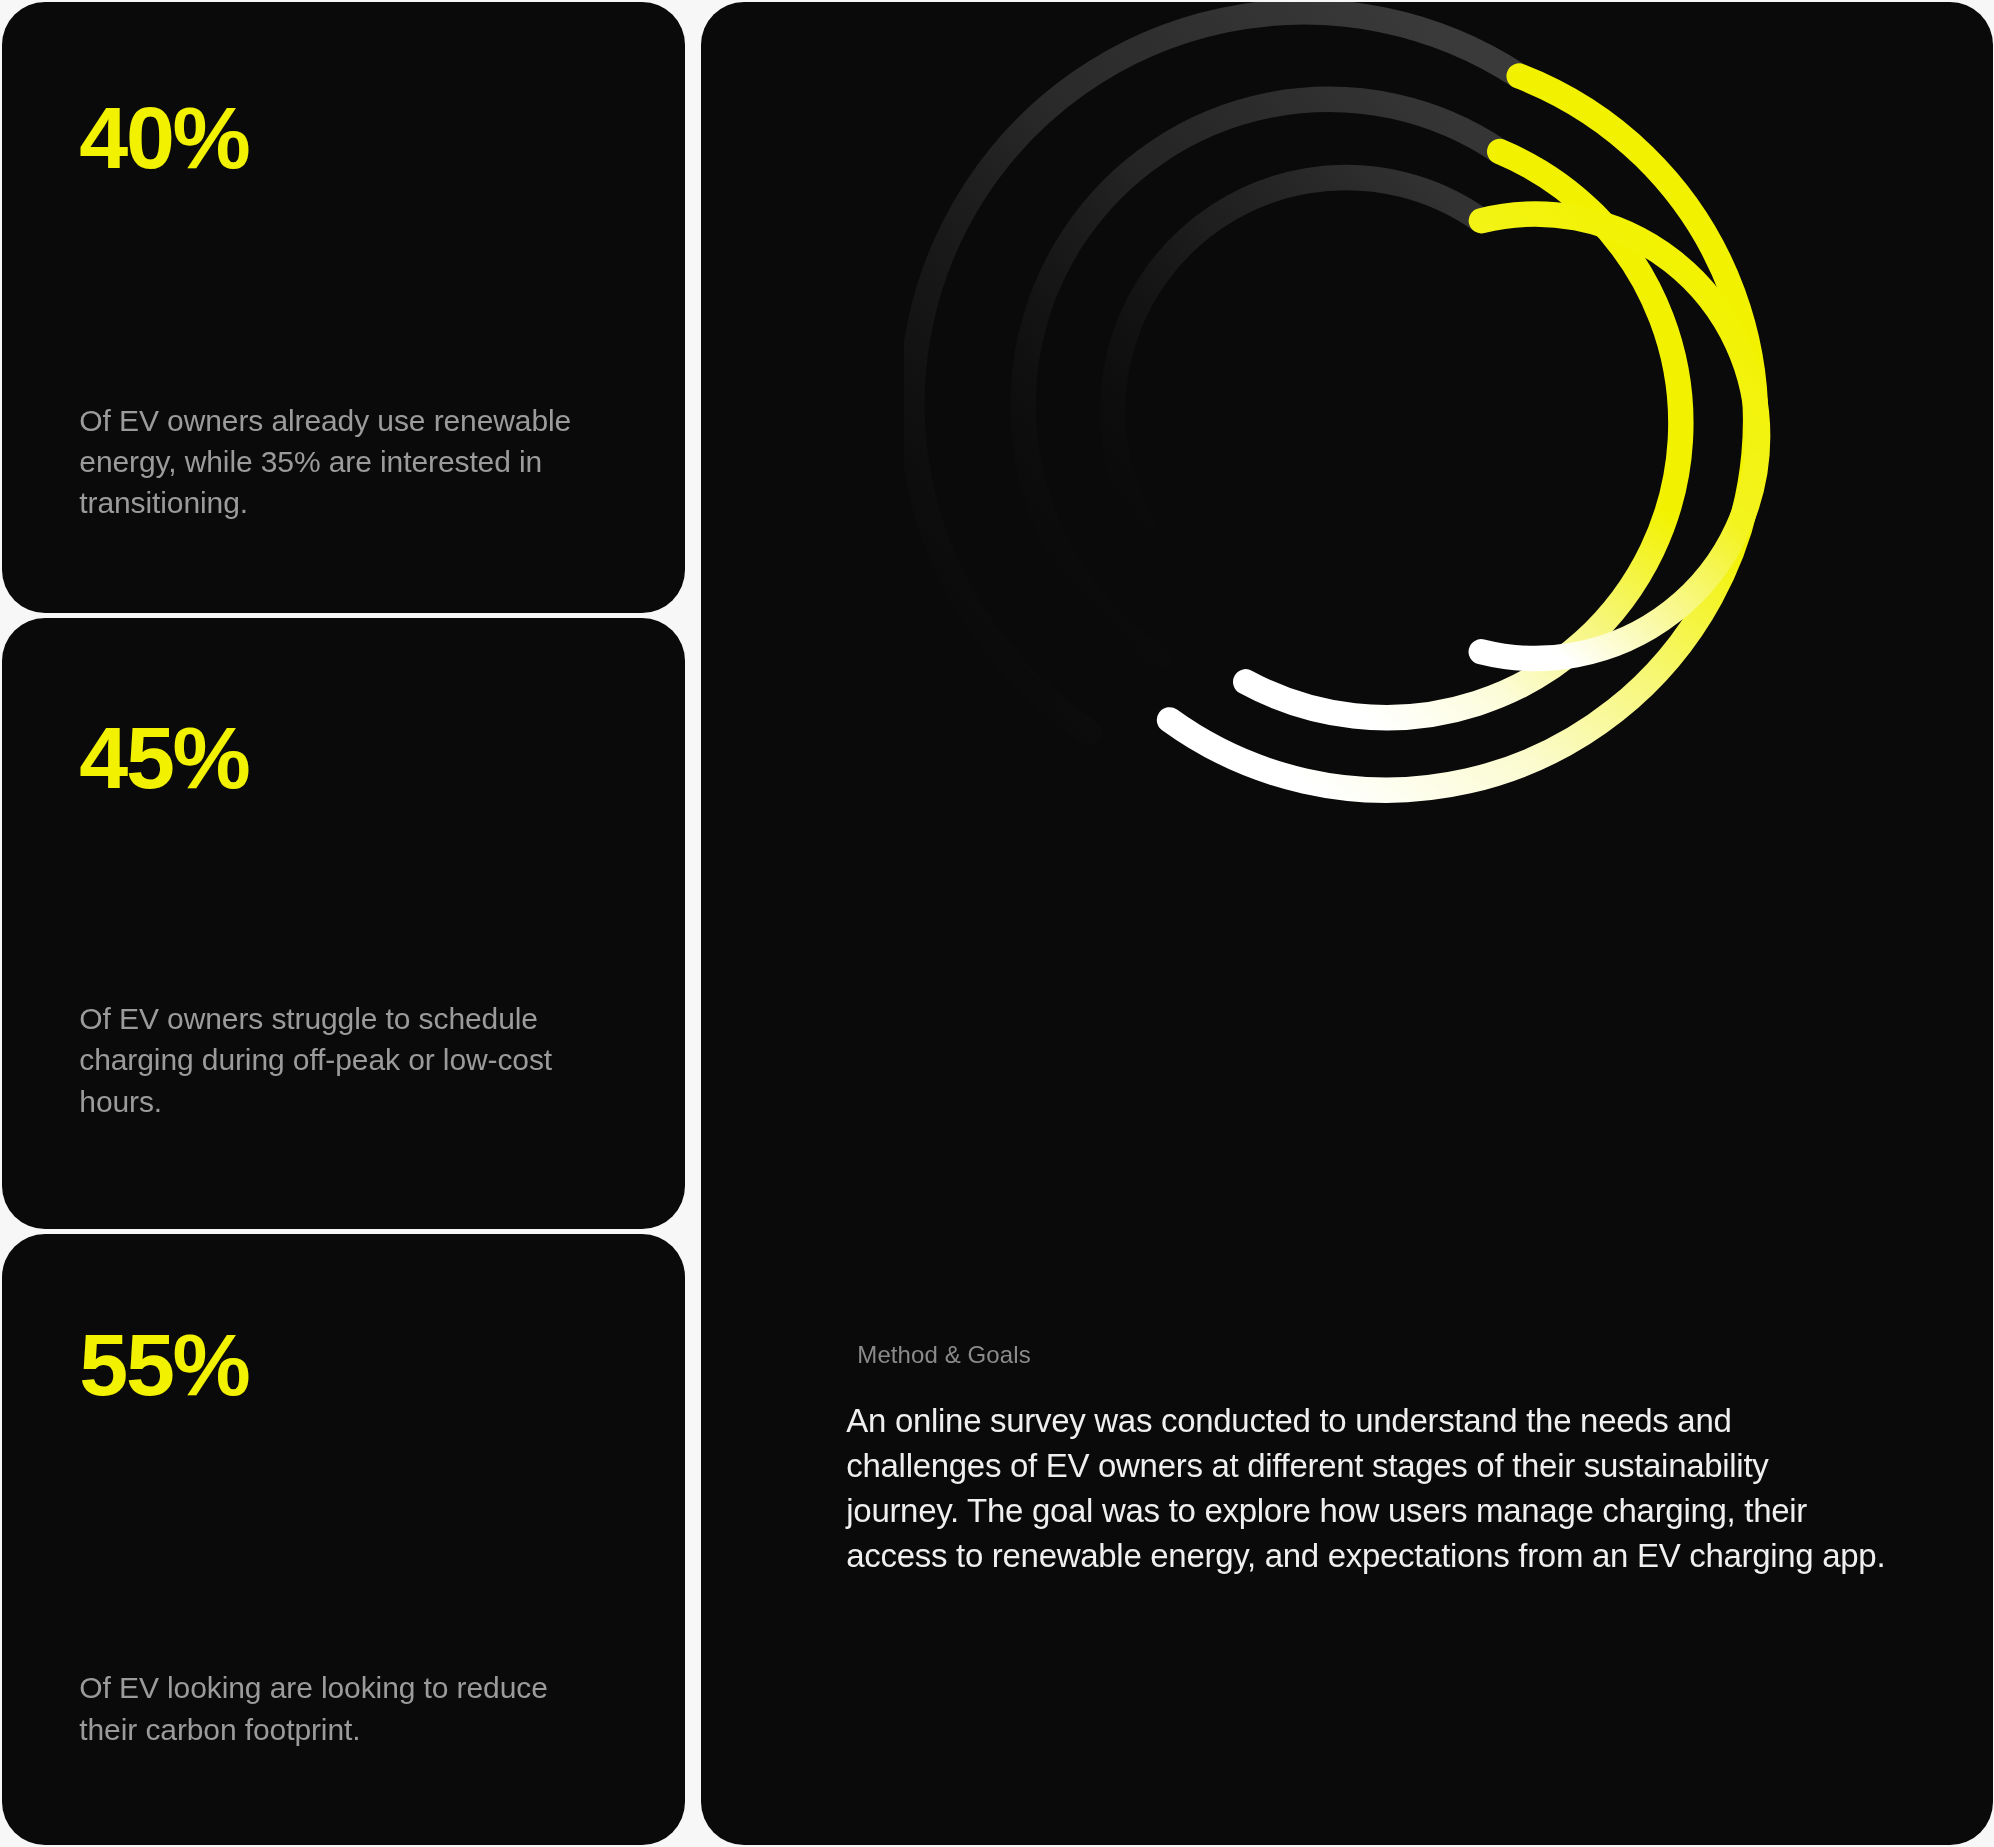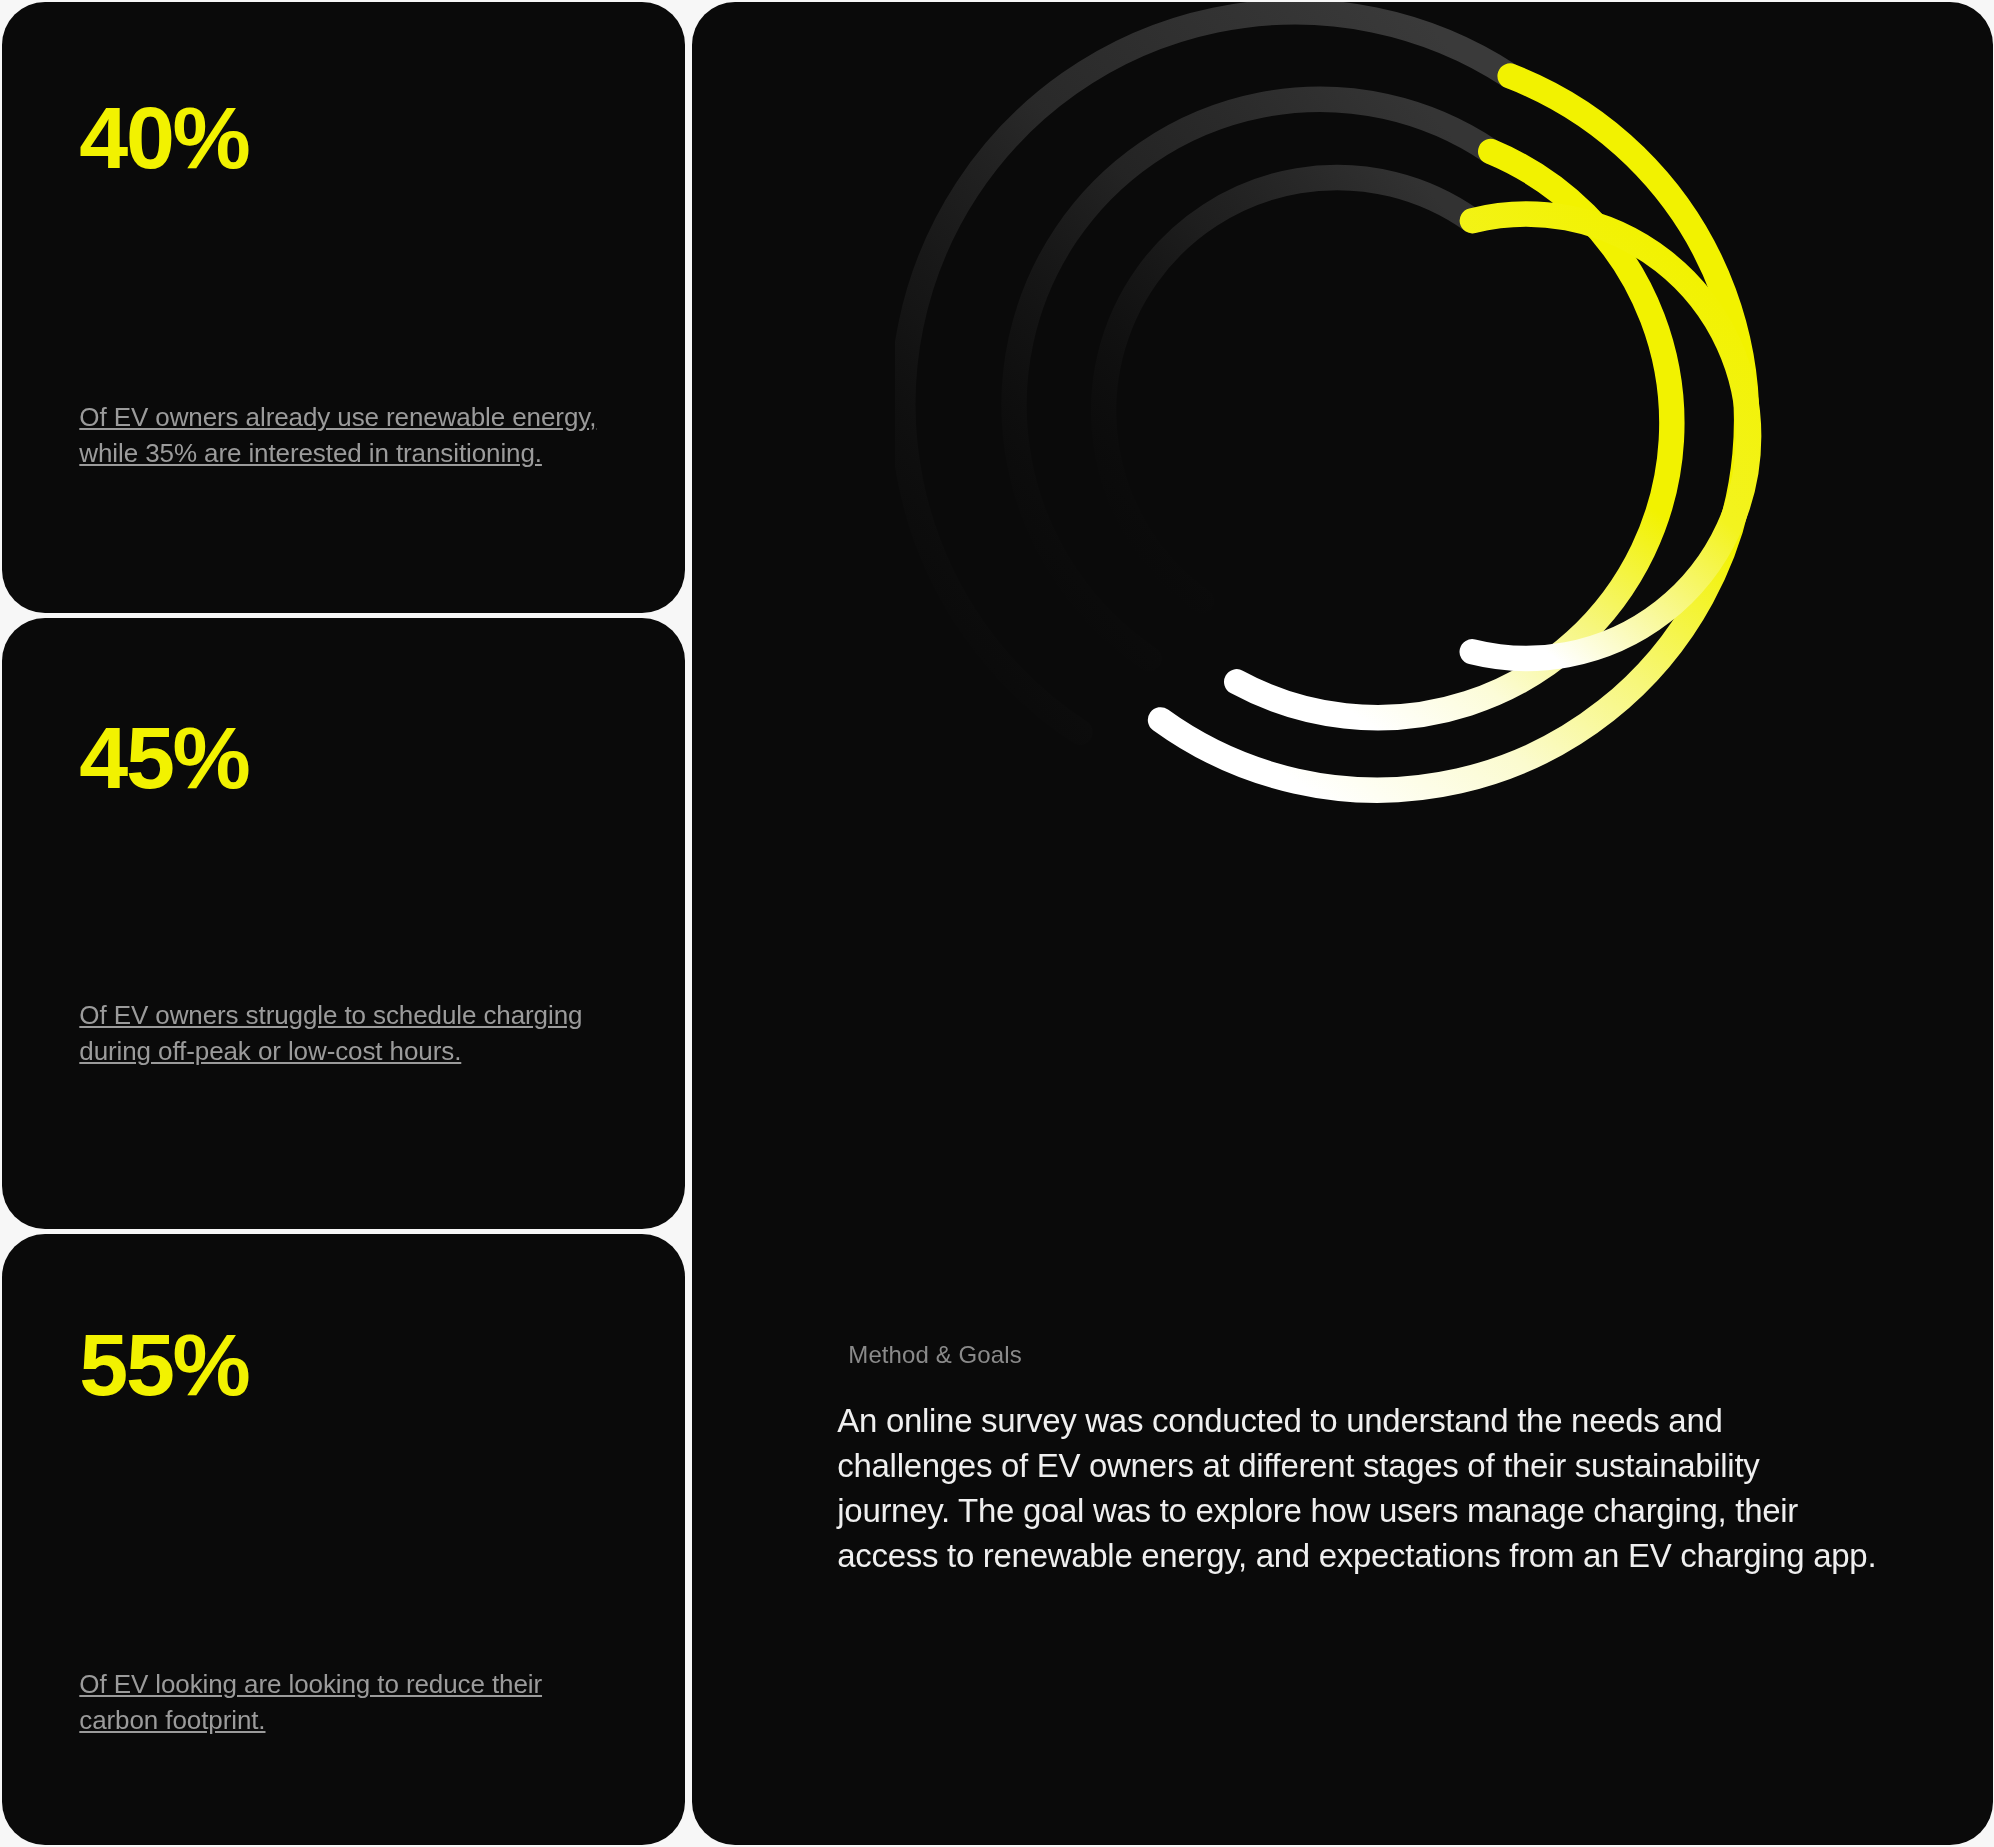--- a/index.html
+++ b/index.html
@@ -8,21 +8,21 @@
     background:#f7f7f7;
     font-family:"Liberation Sans","DejaVu Sans",sans-serif;
     overflow:hidden;
   }
   .board{
     position:relative;
     width:1995px;height:1847px;
     box-sizing:border-box;
     padding:2.3px;
     display:flex;
-    gap:7px;
+    gap:16px;
   }
   .left-col{
     width:683px;
     display:flex;
     flex-direction:column;
     gap:5.8px;
     flex:0 0 auto;
   }
   .stat-card{
     background:#0a0a0a;
@@ -46,25 +46,24 @@
     line-height:1;
     margin:0;
   }
   .stat-card.c2 .stat-value{top:96px;text-align:center;}
   .stat-card.c3 .stat-value{top:87px;}
   .stat-desc{
     position:absolute;
     left:77px;
     right:75px;
     color:#9b9b9b;
-    font-size:26px;
+    font-size:30px;
     line-height:1.37;
     margin:0;
     letter-spacing:-0.1px;
-    text-decoration:underline;
   }
   .stat-card.c1 .stat-desc{top:398px;}
   .stat-card.c2 .stat-desc{top:380px;}
   .stat-card.c3 .stat-desc{top:433px;}
 
   .right-card{
     flex:1 1 auto;
     background:#0a0a0a;
     border-radius:43px;
     position:relative;

